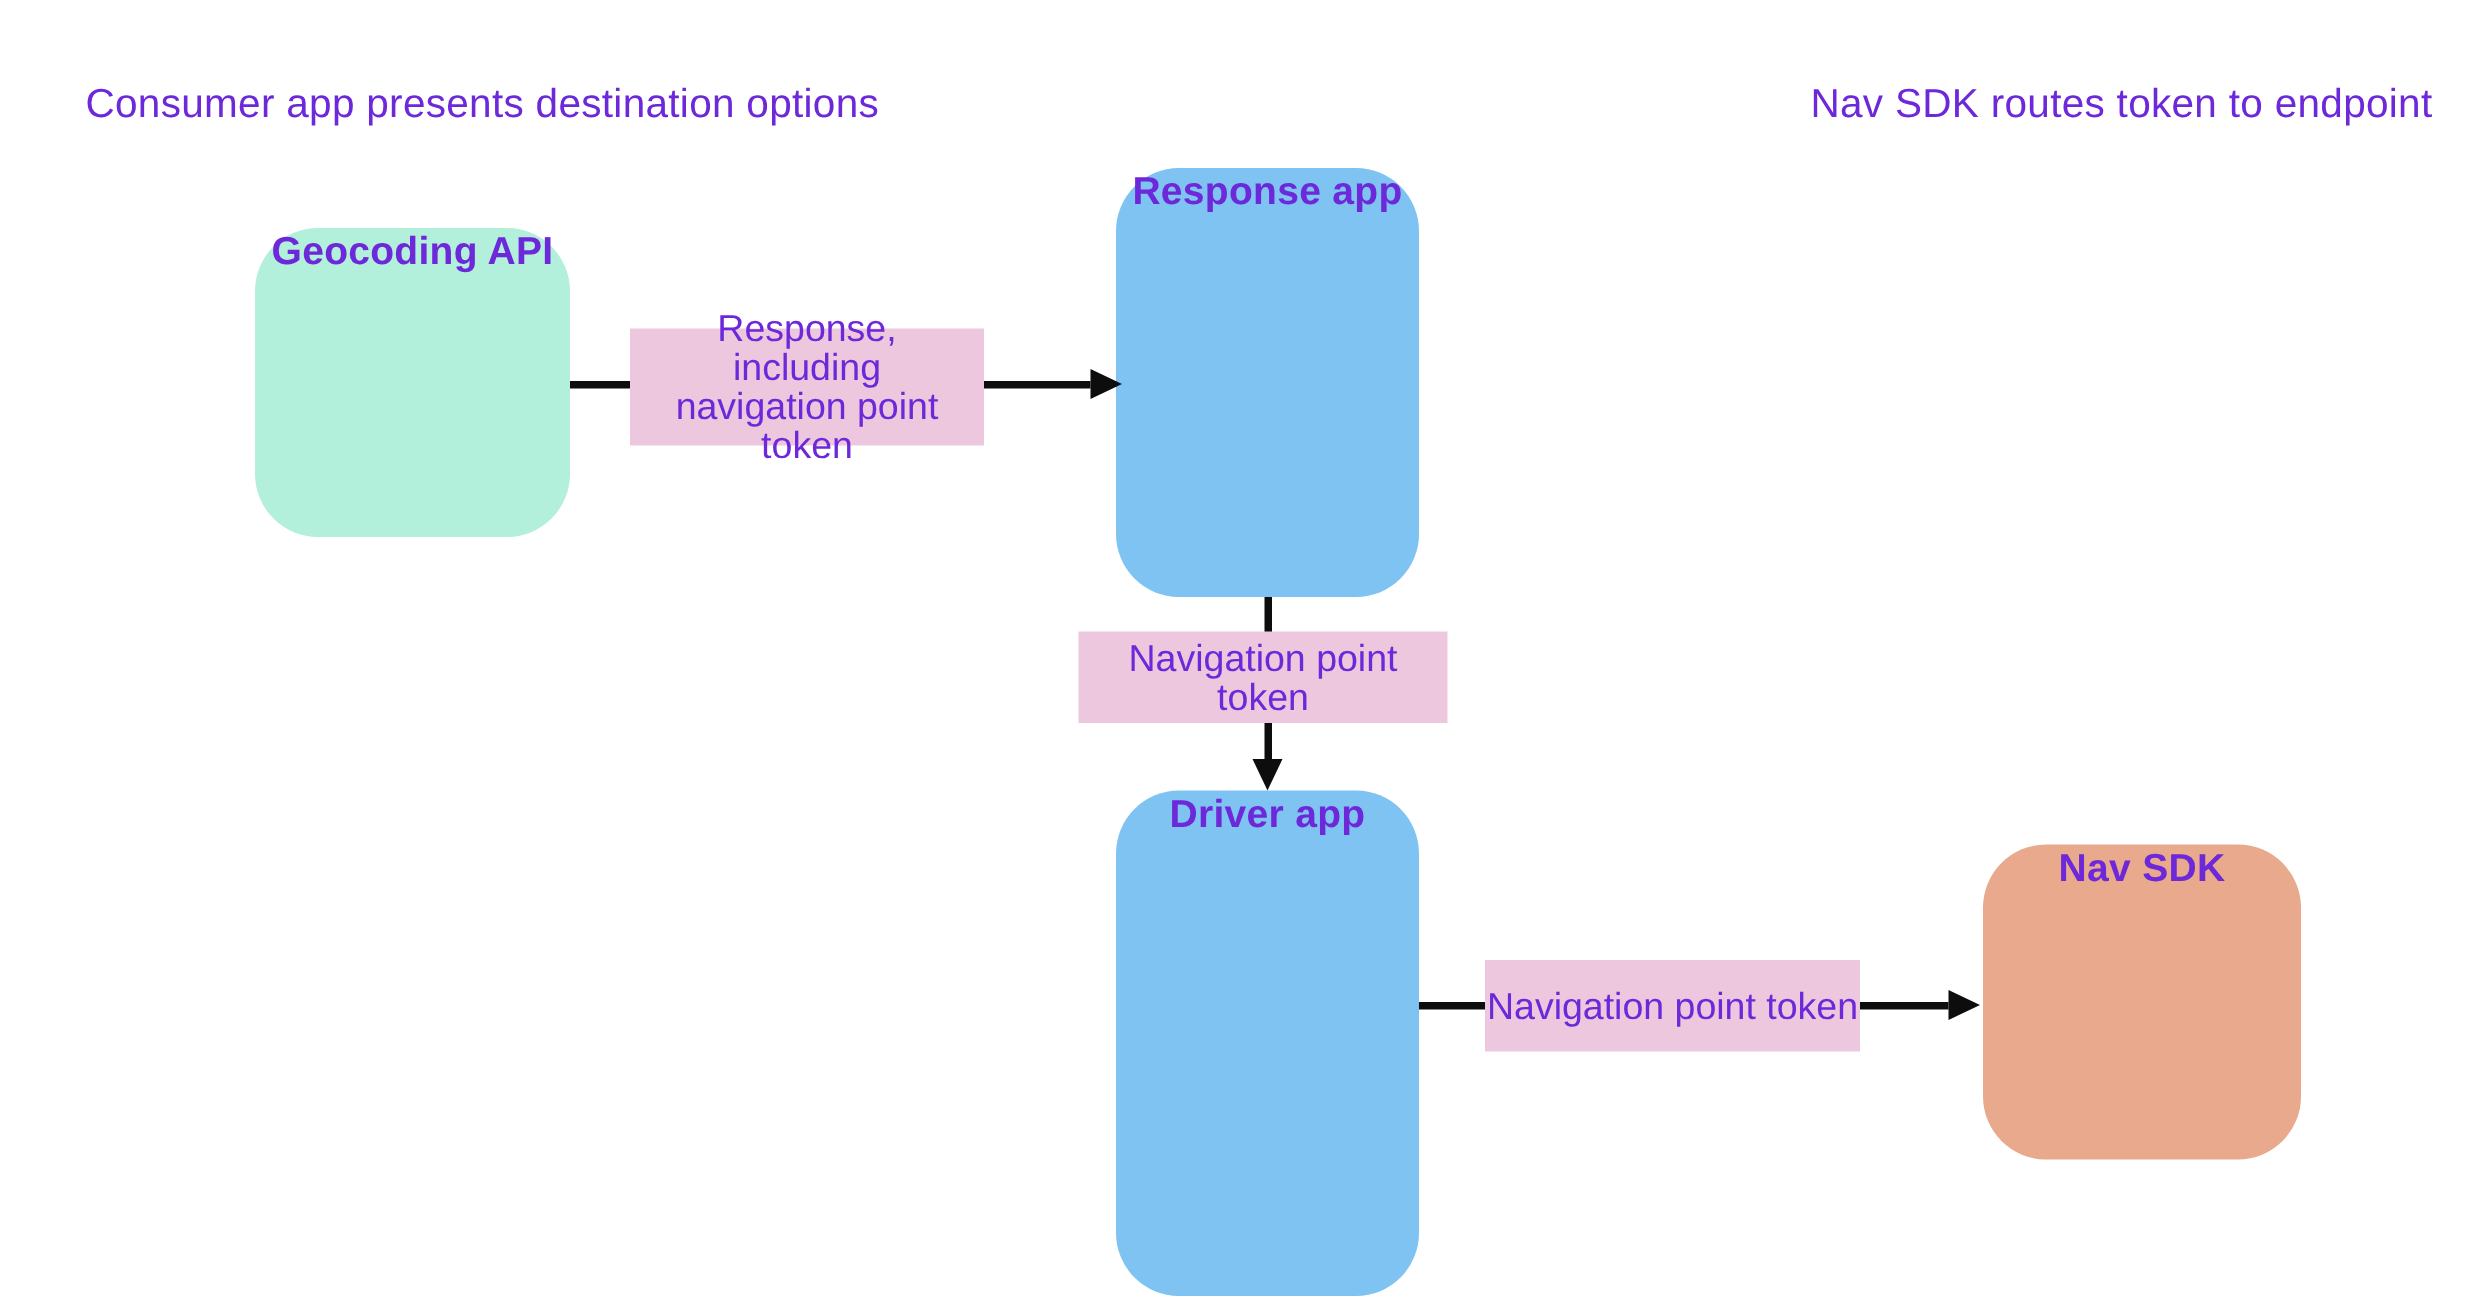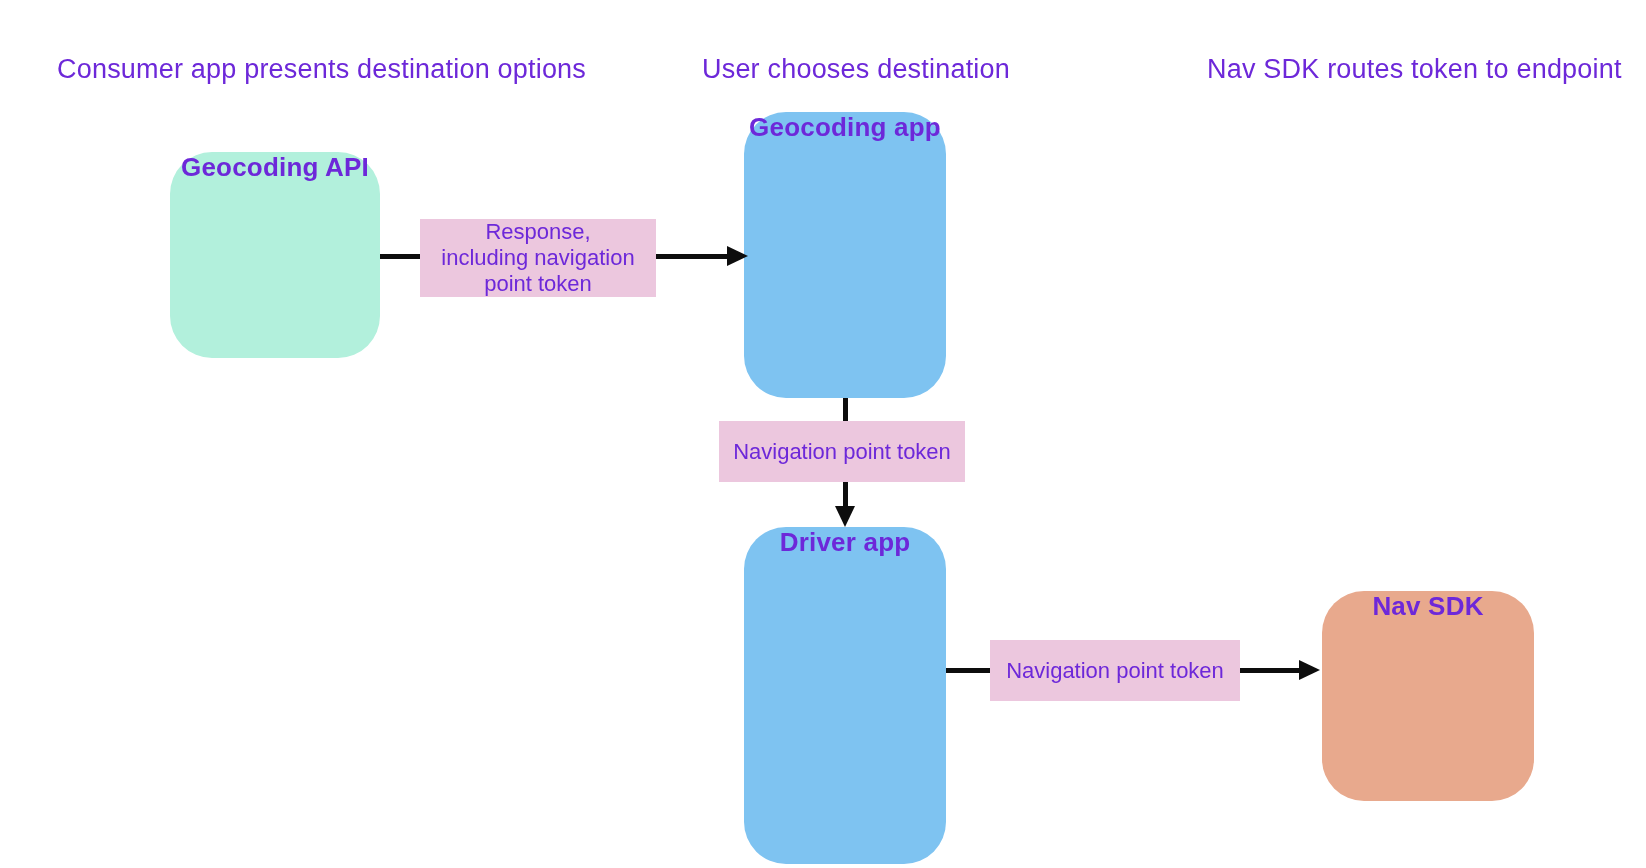--- a/index.html
+++ b/index.html
@@ -36,21 +36,21 @@
     text-align: center;
   }
   .edge-label {
     position: absolute;
     display: flex;
     align-items: center;
     justify-content: center;
     text-align: center;
   }
   .edge-label-text {
-    font-size: 22px;
+    font-size: 25px;
     font-weight: 400;
     line-height: 26px;
     display: inline-block;
   }
   .edge-label-text.wrap3 {
     max-width: 196px;
   }
   .hline {
     position: absolute;
     height: 5px;
@@ -77,36 +77,35 @@
     border-top-width: 21px;
     border-top-style: solid;
   }
 </style>
 </head>
 <body>
 
 <div class="canvas" style="background-color: rgb(255, 255, 255); color: #6d28d9;">
 
   <div class="stage-heading" style="left:57px">Consumer app presents destination options</div>
-  <div class="stage-heading" style="left:702px">User chooses destination</div>
   <div class="stage-heading" style="left:1207px">Nav SDK routes token to endpoint</div>
 
   <div class="node" style="left: 170px; top: 152px; width: 210px; height: 206px; background-color: rgb(178, 240, 220);">
     <span class="node-label">Geocoding API</span>
   </div>
 
   <div class="node" style="left: 744px; top: 112px; width: 202px; height: 286px; background-color: rgb(126, 195, 241);">
-    <span class="node-label">Geocoding app</span>
+    <span class="node-label">Response app</span>
   </div>
 
   <div class="node" style="left: 744px; top: 527px; width: 202px; height: 337px; background-color: rgb(126, 195, 241);">
     <span class="node-label">Driver app</span>
   </div>
 
-  <div class="node" style="left: 1322px; top: 591px; width: 212px; height: 210px; background-color: rgb(232, 169, 141);">
+  <div class="node" style="left: 1322px; top: 563px; width: 212px; height: 210px; background-color: rgb(232, 169, 141);">
     <span class="node-label">Nav SDK</span>
   </div>
 
   <div class="hline" style="left: 380px; top: 254px; width: 40px; background-color: rgb(13, 13, 13);"></div>
   <div class="edge-label" style="left: 420px; top: 219px; width: 236px; height: 78px; background-color: rgb(236, 199, 222);">
     <span class="edge-label-text wrap3">Response, including navigation point token</span>
   </div>
   <div class="hline" style="left: 656px; top: 254px; width: 71px; background-color: rgb(13, 13, 13);"></div>
   <div class="arrowhead-right" style="left: 727px; top: 246px; border-left-color: rgb(13, 13, 13);"></div>
 

